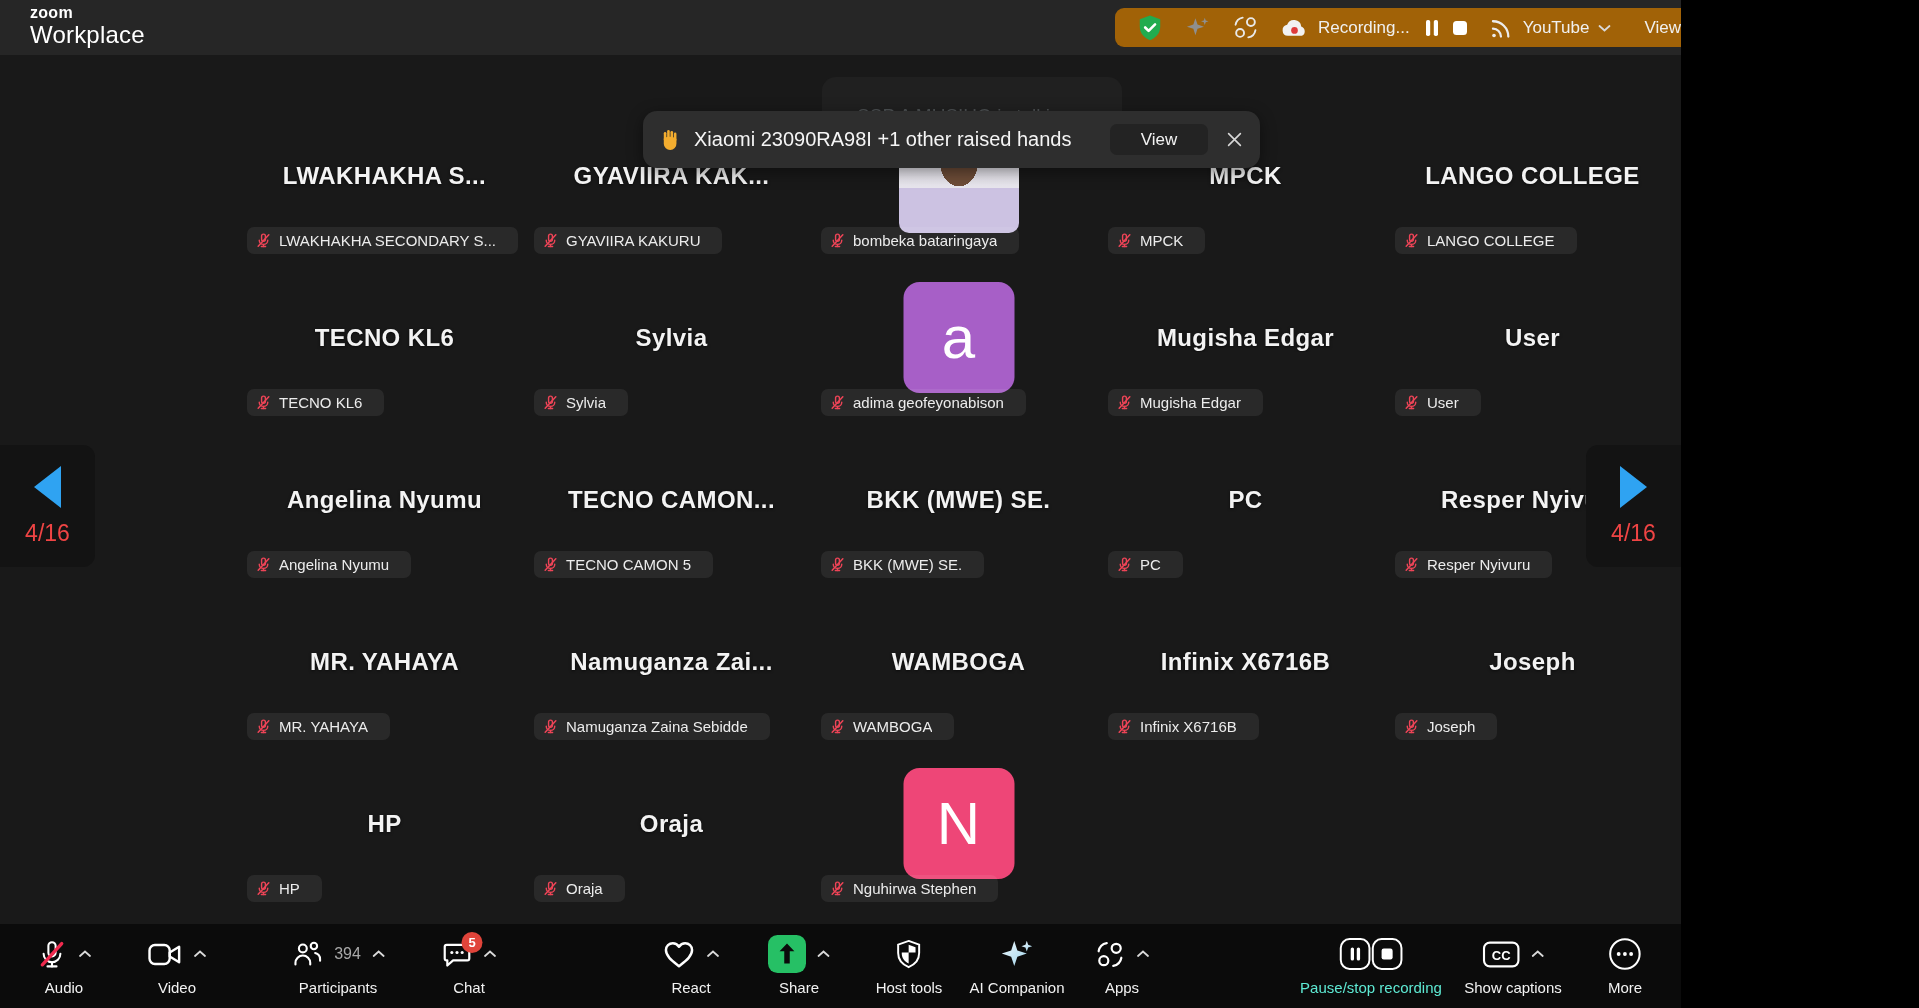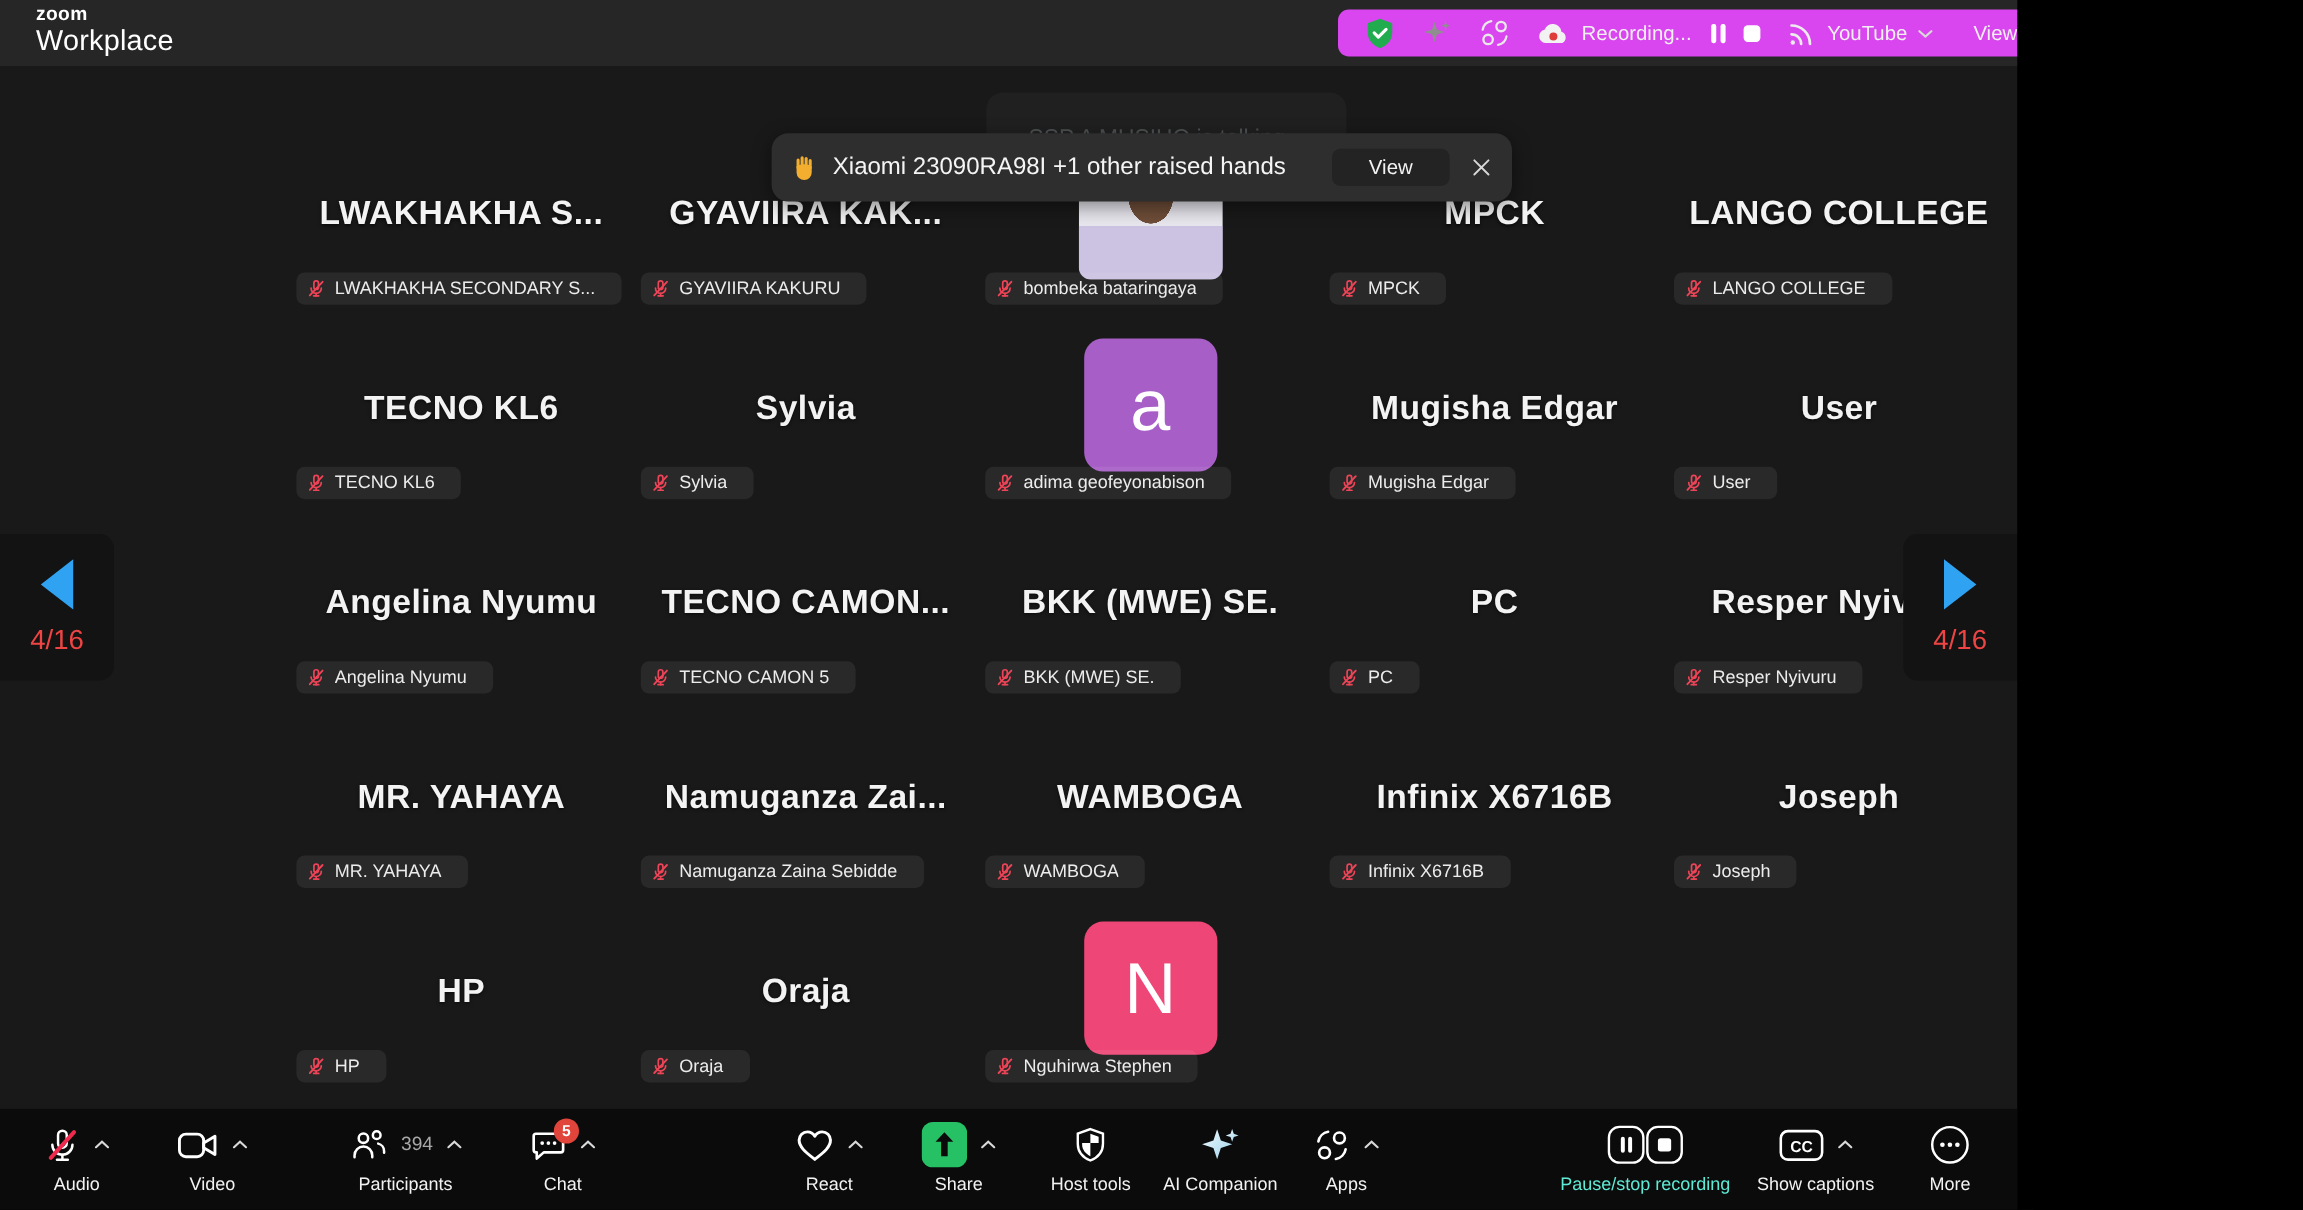--- a/index.html
+++ b/index.html
@@ -4,21 +4,21 @@
 <style>
   html,body{margin:0;padding:0;background:#000;}
   *{box-sizing:border-box;font-family:"Liberation Sans",sans-serif;}
   #app{position:relative;width:1681px;height:1008px;overflow:hidden;background:#191919;}
 
   
   #titlebar{position:absolute;left:0;top:0;width:1919px;height:55px;background:#262626;}
   #logo{position:absolute;left:30px;top:5px;color:#fff;line-height:1;}
   .logo-zoom{font-size:16px;font-weight:bold;letter-spacing:.3px;}
   .logo-wp{font-size:24px;font-weight:400;margin-top:2px;letter-spacing:.2px;}
-  #tb-pill{position:absolute;left:1115px;top:8px;height:39px;background:#d946ef;border-radius:9px;
+  #tb-pill{position:absolute;left:1115px;top:8px;height:39px;background:#a16207;border-radius:9px;
            display:flex;align-items:center;padding:0 22px;gap:21px;}
   .tb-pill-btn{display:flex;align-items:center;gap:9px;cursor:pointer;color:#f0f0f0;font-size:17px;}
   #win-controls{position:absolute;right:0;top:0;height:55px;display:flex;}
   .win-btn{width:71px;height:55px;display:flex;align-items:center;justify-content:center;cursor:pointer;}
 
   
   #toast{position:absolute;left:822px;top:77px;width:300px;height:88px;background:#202020;
          border-radius:14px;z-index:5;display:flex;justify-content:center;}
   #toast span{margin-top:28px;font-size:19px;color:#4e5254;white-space:nowrap;}
 
@@ -38,21 +38,21 @@
   #nav-right{right:0;top:445px;border-radius:12px 0 0 12px;}
   .tri{width:0;height:0;border-top:21px solid transparent;border-bottom:21px solid transparent;}
   .tri-left{border-right:27px solid #2fa3f2;}
   .tri-right{border-left:27px solid #2fa3f2;}
   .page-num{font-size:23px;color:#ef4444;}
 
   
   #gallery{position:absolute;left:241px;top:105px;width:1435px;height:810px;display:grid;
            grid-template-columns:repeat(5,287px);grid-template-rows:repeat(5,162px);z-index:1;}
   .cell{position:relative;}
-  .big-name{position:absolute;left:4px;right:4px;top:57px;text-align:center;font-size:28px;font-weight:bold;
+  .big-name{position:absolute;left:4px;right:4px;top:57px;text-align:center;font-size:24px;font-weight:bold;
             color:#f3f3f3;white-space:nowrap;overflow:hidden;letter-spacing:.4px;
             text-shadow:0 1px 3px rgba(0,0,0,.6);}
   .pill{position:absolute;left:6px;top:122px;display:inline-flex;align-items:center;gap:7px;max-width:276px;
         background:rgba(255,255,255,.07);border-radius:7px;height:27px;padding:0 22px 0 8px;}
   .pill-text{font-size:15px;color:#ececec;white-space:nowrap;overflow:hidden;text-overflow:ellipsis;}
   .avatar{position:absolute;left:50%;top:15px;transform:translateX(-50%);width:111px;height:111px;
           border-radius:16px;display:flex;align-items:center;justify-content:center;
           color:#fff;font-size:60px;font-weight:500;}
   .video{position:absolute;left:50%;top:16px;transform:translateX(-50%);width:120px;height:112px;border-radius:10px;}
   .v-bombeka{background:

